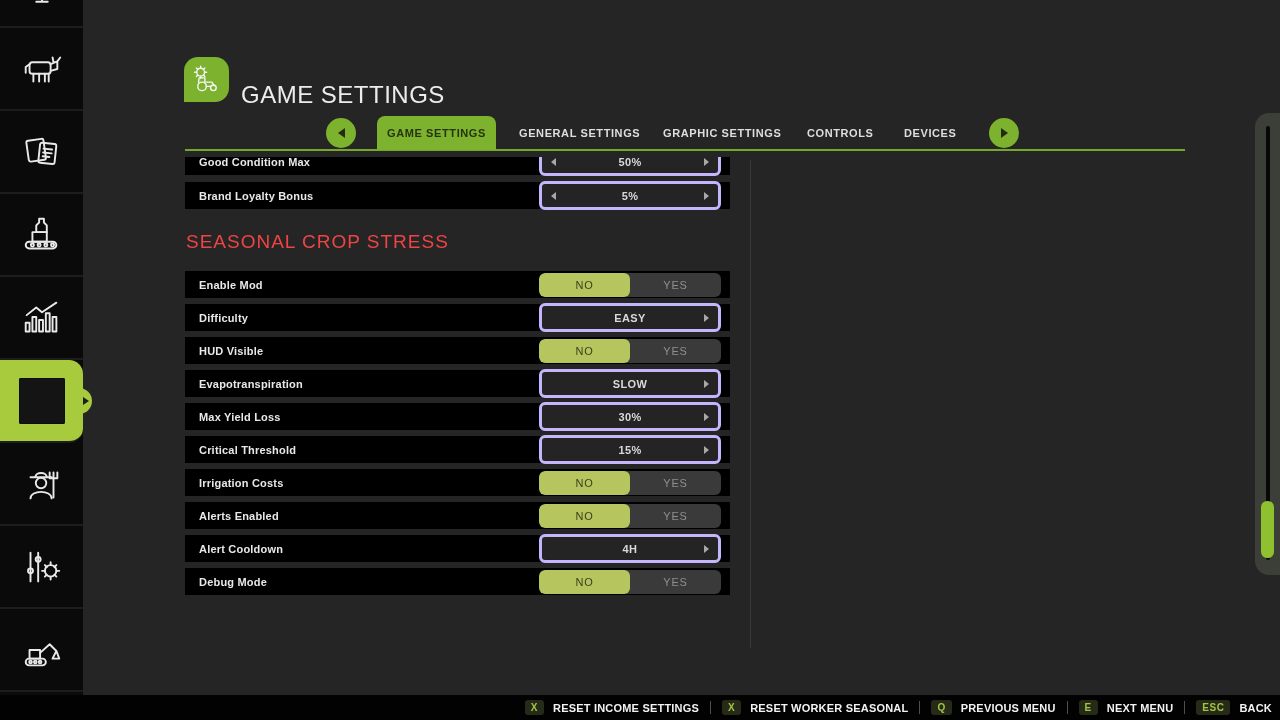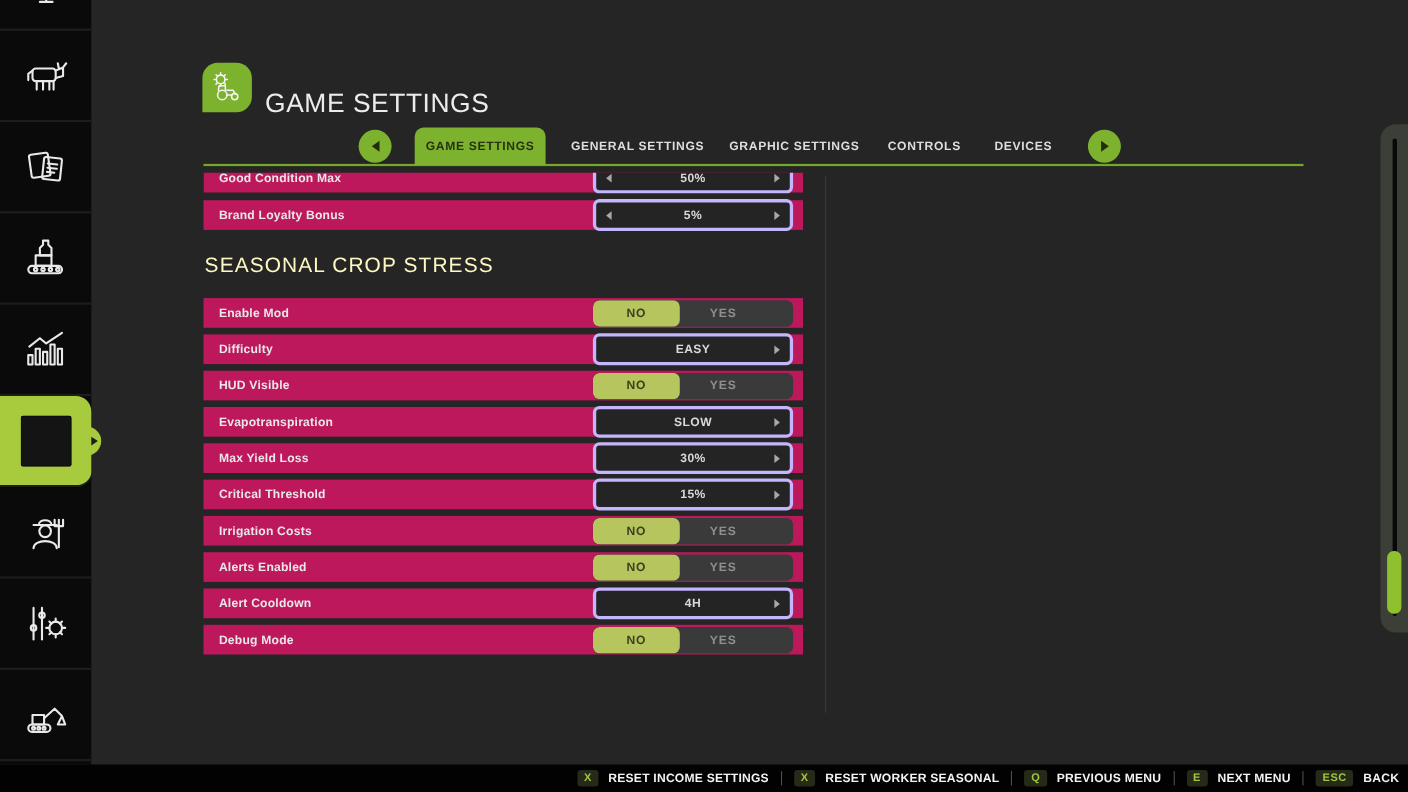--- a/index.html
+++ b/index.html
@@ -39,34 +39,34 @@
   .tab-circle.next{left:989px;}
   .tri-l{width:0;height:0;border-right:7px solid #242b12;border-top:5px solid transparent;border-bottom:5px solid transparent;}
   .tri-r{width:0;height:0;border-left:7px solid #242b12;border-top:5px solid transparent;border-bottom:5px solid transparent;}
   .tab{position:absolute;top:116px;height:34px;display:flex;align-items:center;justify-content:center;
     font-size:11px;font-weight:bold;letter-spacing:0.6px;color:#dedede;cursor:pointer;}
   .tab.active{background:#7cb22e;color:#27330f;border-radius:8px 8px 0 0;width:119px;}
   
   .settings-col{position:absolute;left:185px;top:157px;width:545px;}
   .clip-row{height:19px;overflow:hidden;position:relative;margin-bottom:6px;}
   .clip-row .s-row{position:relative;top:-9px;margin-bottom:0;}
-  .s-row{height:27px;background:#be185d;display:flex;align-items:center;margin-bottom:6px;}
+  .s-row{height:27px;background:#000000;display:flex;align-items:center;margin-bottom:6px;}
   .row-label{margin-left:14px;font-size:11px;font-weight:bold;color:#e8e8e8;letter-spacing:0.2px;}
   .row-control{margin-left:auto;margin-right:9px;width:182px;position:relative;}
   .stepper{height:23px;border:3px solid #c4b5fd;border-radius:6px;background:#242424;
     display:flex;align-items:center;justify-content:center;color:#d9d9d9;
     font-size:11px;font-weight:bold;letter-spacing:0.4px;position:relative;cursor:pointer;}
   .arr{position:absolute;top:50%;transform:translateY(-50%);width:0;height:0;}
   .arr.left{left:9px;border-right:5px solid #a8a8a8;border-top:4px solid transparent;border-bottom:4px solid transparent;}
   .arr.right{right:9px;border-left:5px solid #a8a8a8;border-top:4px solid transparent;border-bottom:4px solid transparent;}
   .toggle{height:24px;background:#3a3a3a;border-radius:6px;display:flex;overflow:hidden;cursor:pointer;}
-  .t-seg{width:79px;display:flex;align-items:center;justify-content:center;
-    font-size:11px;font-weight:bold;letter-spacing:0.8px;color:#8f8f8f;}
+  .t-seg{width:91px;display:flex;align-items:center;justify-content:center;
+    font-size:11px;font-weight:normal;letter-spacing:0.8px;color:#8f8f8f;}
   .t-seg.on{background:#b6c55e;color:#39411c;border-radius:6px;}
-  .section-title{margin:22px 0 18px 1px;font-size:19px;color:#fef9c3;letter-spacing:1px;font-weight:400;}
+  .section-title{margin:22px 0 18px 1px;font-size:19px;color:#ef4444;letter-spacing:1px;font-weight:400;}
   .col-divider{position:absolute;left:750px;top:160px;width:1px;height:488px;background:#3a3a3a;}
   
   .scroll-track{position:absolute;right:0;top:113px;width:25px;height:462px;background:#3b3f37;
     border-radius:14px 0 0 14px;}
   .scroll-slot{position:absolute;left:11px;top:13px;width:4px;height:434px;background:#080808;border-radius:2px;}
   .scroll-thumb{position:absolute;left:6px;top:388px;width:13px;height:57px;background:#8fc02f;
     border-radius:6px;cursor:pointer;}
   
   .footer{position:absolute;left:0;bottom:0;width:1280px;height:25px;background:#020202;
     display:flex;align-items:center;justify-content:flex-end;padding-right:8px;box-sizing:border-box;}

